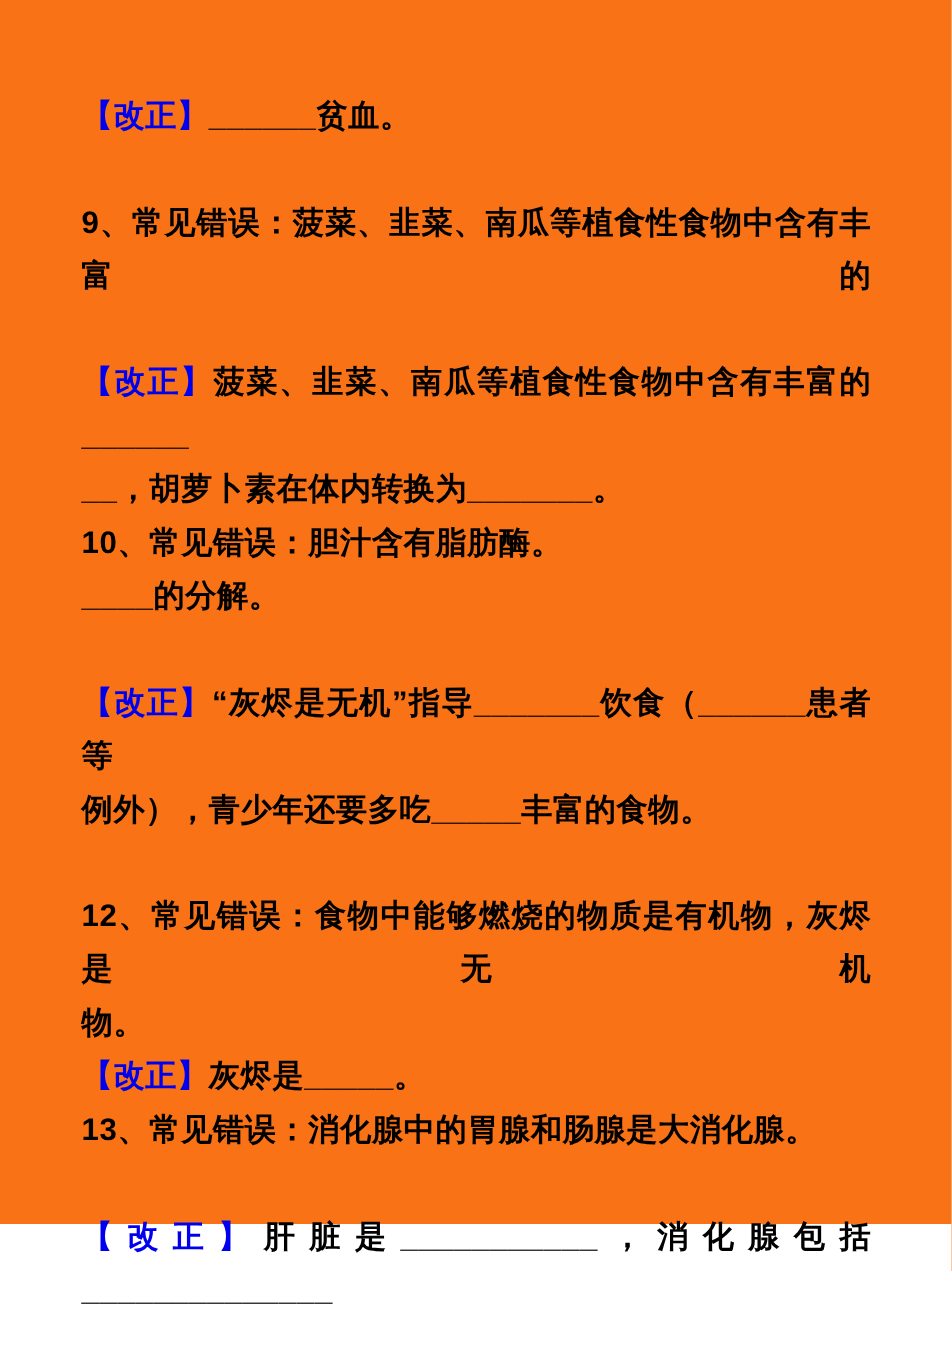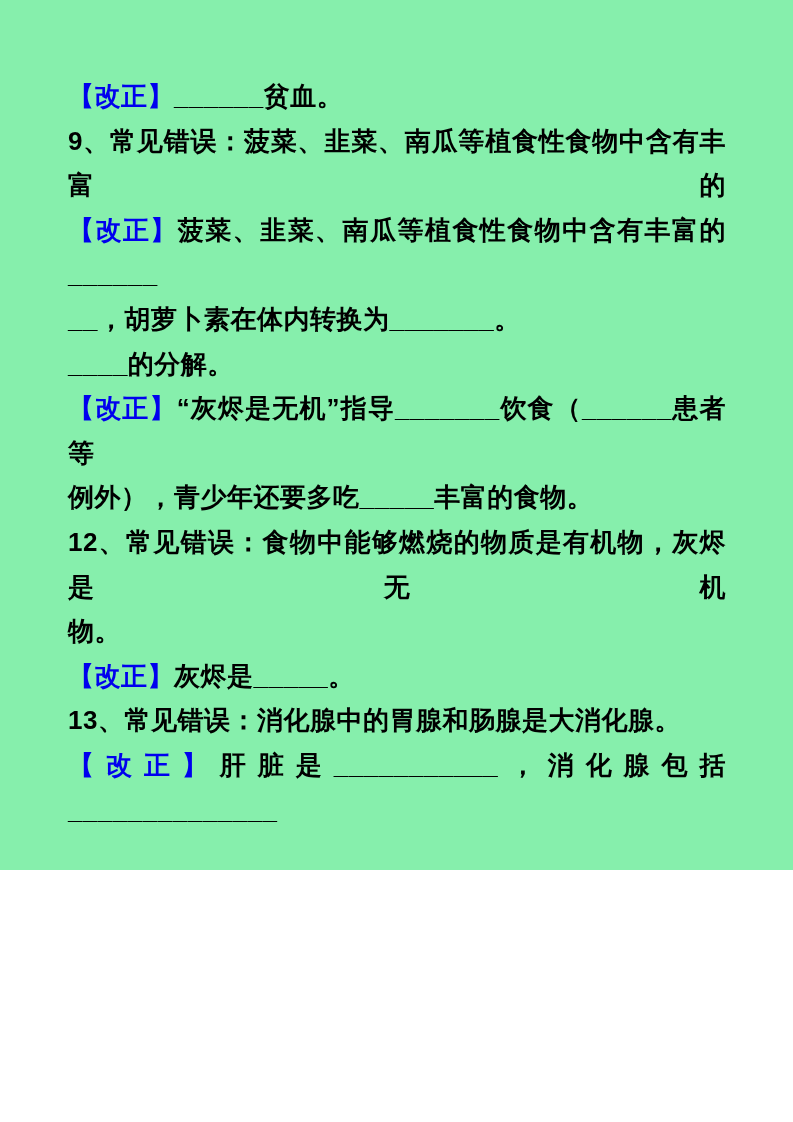--- a/index.html
+++ b/index.html
@@ -6,61 +6,63 @@
   body {
     width: 793px;
     height: 1122px;
     background: #ffffff;
     overflow: hidden;
     font-family: "Liberation Sans", "DejaVu Sans", sans-serif;
   }
   .page {
     position: relative;
     width: 793px;
-    height: 870px;
-    background: #86efac;
+    height: 1020px;
+    background: #f97316;
     box-sizing: border-box;
   }
   .content {
     position: absolute;
     left: 68px;
     top: 74px;
     width: 658px;
   }
   .line {
     font-size: 26px;
     font-weight: bold;
     line-height: 44.6px;
     color: #000000;
     white-space: normal;
     letter-spacing: 0.5px;
   }
   
   .line.j {
     text-align: justify;
     text-align-last: justify;
+    margin-top: 44px;
   }
   .marker {
     color: #0000ee;
     font-weight: bold;
   }
 </style>
 </head>
 <body>
 
 <div class="page">
   <div class="content">
 
     <div class="line"><span class="marker">【改正】</span><span>______贫血。</span></div>
 
     <div class="line j"><span>9、常见错误：菠菜、韭菜、南瓜等植食性食物中含有丰富的</span></div>
 
     <div class="line j"><span class="marker">【改正】</span><span>菠菜、韭菜、南瓜等植食性食物中含有丰富的______</span></div>
     <div class="line"><span>__，胡萝卜素在体内转换为_______。</span></div>
 
+    <div class="line"><span>10、常见错误：胆汁含有脂肪酶。</span></div>
 
     <div class="line"><span>____的分解。</span></div>
 
 
     <div class="line j"><span class="marker">【改正】</span><span>“灰烬是无机”指导_______饮食（______患者等</span></div>
     <div class="line"><span>例外），青少年还要多吃_____丰富的食物。</span></div>
 
     <div class="line j"><span>12、常见错误：食物中能够燃烧的物质是有机物，灰烬是无机</span></div>
     <div class="line"><span>物。</span></div>
 

